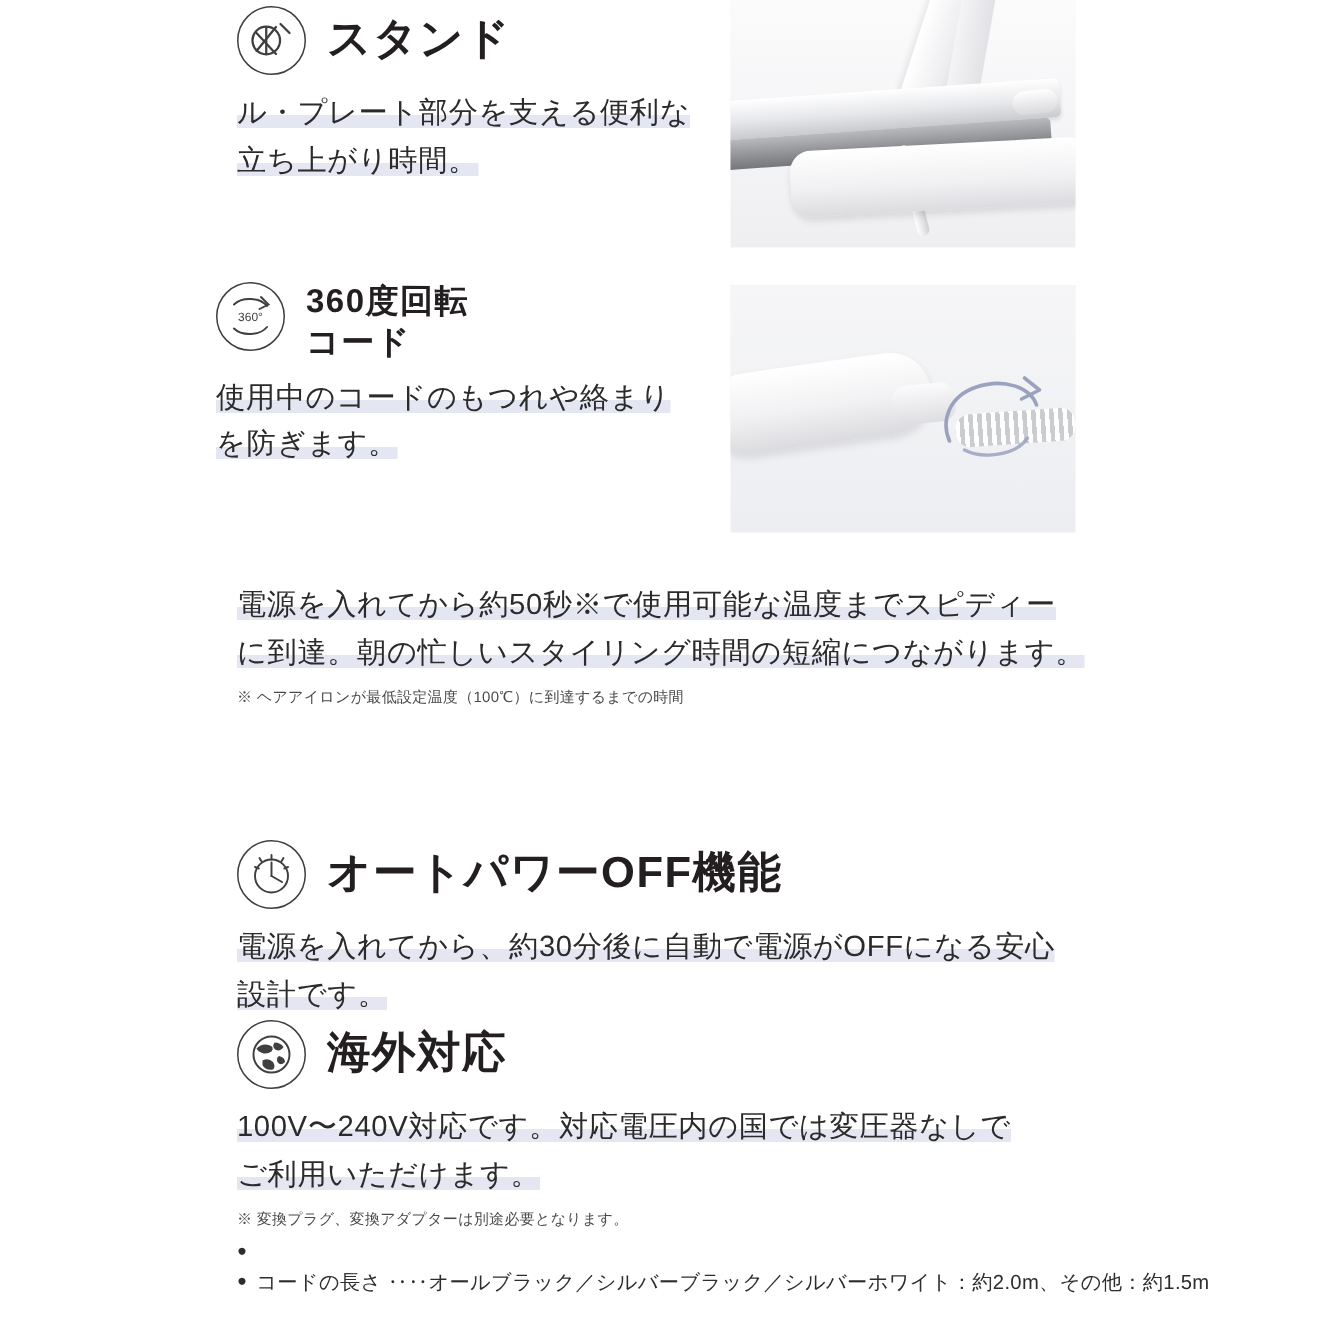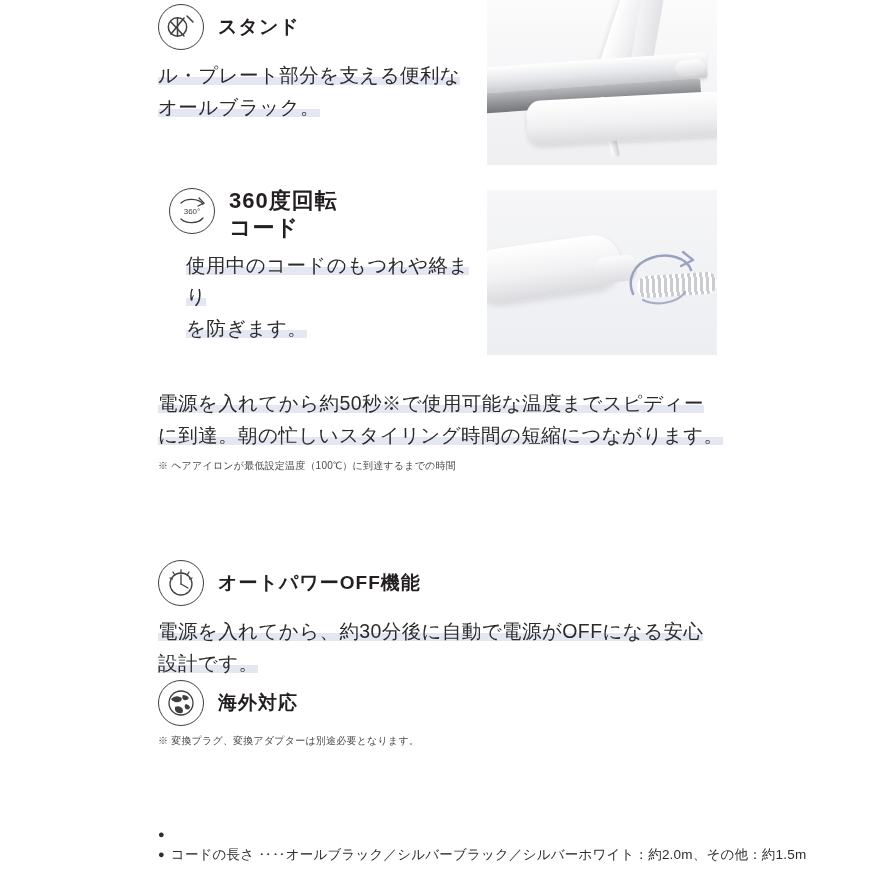--- a/index.html
+++ b/index.html
@@ -36,21 +36,21 @@
     border: 1.6px solid #3f3f3f;
     flex: 0 0 auto;
     position: relative;
     display: flex;
     align-items: center;
     justify-content: center;
     overflow: hidden;
   }
   .icon-circle svg { display: block; }
   .feature-title {
-    font-size: 19px;
+    font-size: 29px;
     font-weight: bold;
     letter-spacing: 1px;
     line-height: 1.22;
     color: #231f20;
   }
   .feature-title.two-line { font-size: 22px; }
 
   .body-text {
     font-size: 19.5px;
     line-height: 1.62;
@@ -209,42 +209,42 @@
             <path d="M11.5 6 L11.5 24"></path>
             <circle cx="11.5" cy="15" r="9.2"></circle>
             <path d="M21 4 L27 10"></path>
           </g>
         </svg>
       </div>
       <div class="feature-title">スタンド</div>
     </div>
     <div class="body-text">
       <div><span class="hl">ル・プレート部分を支える便利な</span></div>
-      <div><span class="hl">オールブラック。</span></div>
-    </div>
-  </div>
-
-  <div class="feature" style="left:169px; top:188px; width:320px;">
+      <div><span class="hl">立ち上がり時間。</span></div>
+    </div>
+  </div>
+
+  <div class="feature" style="left:144px; top:188px; width:320px;">
     <div class="feature-head" style="align-items:flex-start;">
       <div class="icon-circle">
         <svg width="44" height="44" viewBox="0 0 44 44">
           <g fill="none" stroke="#3f3f3f" stroke-width="1.3" stroke-linecap="round">
             <path d="M11 14 C 16 9, 28 9, 33 15"></path>
             <path d="M29 9 L34 14 L28 17"></path>
             <path d="M11 30 C 16 35, 28 35, 33 29"></path>
           </g>
           <text x="22" y="25" font-family="Liberation Sans, sans-serif" font-size="8" fill="#3f3f3f" text-anchor="middle">360°</text>
         </svg>
       </div>
       <div class="feature-title two-line">
         <div>360度回転</div>
         <div>コード</div>
       </div>
     </div>
-    <div class="body-text" style="margin-top:8px;margin-left:17px;">
+    <div class="body-text" style="margin-top:8px;">
       <div><span class="hl">使用中のコードのもつれや絡まり</span></div>
       <div><span class="hl">を防ぎます。</span></div>
     </div>
   </div>
 
   <div class="feature" style="left:158px; top:378px; width:590px;">
     <div class="body-text">
       <div><span class="hl">電源を入れてから約50秒※で使用可能な温度までスピディー</span></div>
       <div><span class="hl">に到達。朝の忙しいスタイリング時間の短縮につながります。</span></div>
     </div>
@@ -283,20 +283,24 @@
           <g fill="#3f3f3f">
             <path d="M7 13 q4 -4 9 -2 q3 1 1 4 q-3 2 -6 1 q-3 -1 -4 -3 z"></path>
             <path d="M19 9 q4 0 6 3 q-2 3 -5 2 q-3 -2 -1 -5 z"></path>
             <path d="M11 21 q4 -2 7 1 q2 3 0 5 q-5 1 -7 -3 z"></path>
             <path d="M22 18 q4 1 4 4 q-3 3 -5 0 q-1 -3 1 -4 z"></path>
           </g>
         </svg>
       </div>
       <div class="feature-title">海外対応</div>
     </div>
+    <div class="body-text">
+      <div><span class="hl">100V〜240V対応です。対応電圧内の国では変圧器なしで</span></div>
+      <div><span class="hl">ご利用いただけます。</span></div>
+    </div>
     <div class="note">※ 変換プラグ、変換アダプターは別途必要となります。</div>
   </div>
 
   <div class="footer">
     <div class="bullet">
       <span class="dot">●</span>
     </div>
     <div class="bullet">
       <span class="dot">●</span>
       <span>コードの長さ ‥‥オールブラック／シルバーブラック／シルバーホワイト：約2.0m、その他：約1.5m</span>

